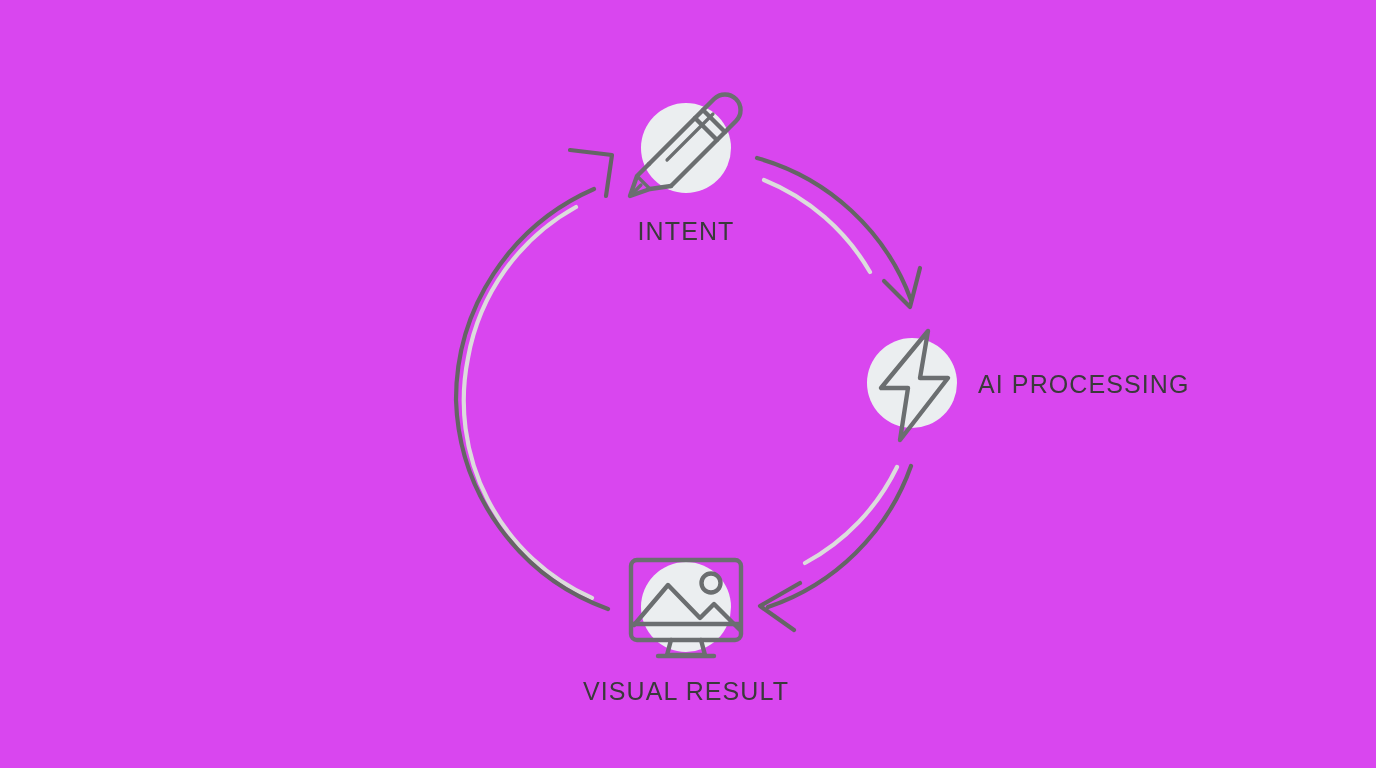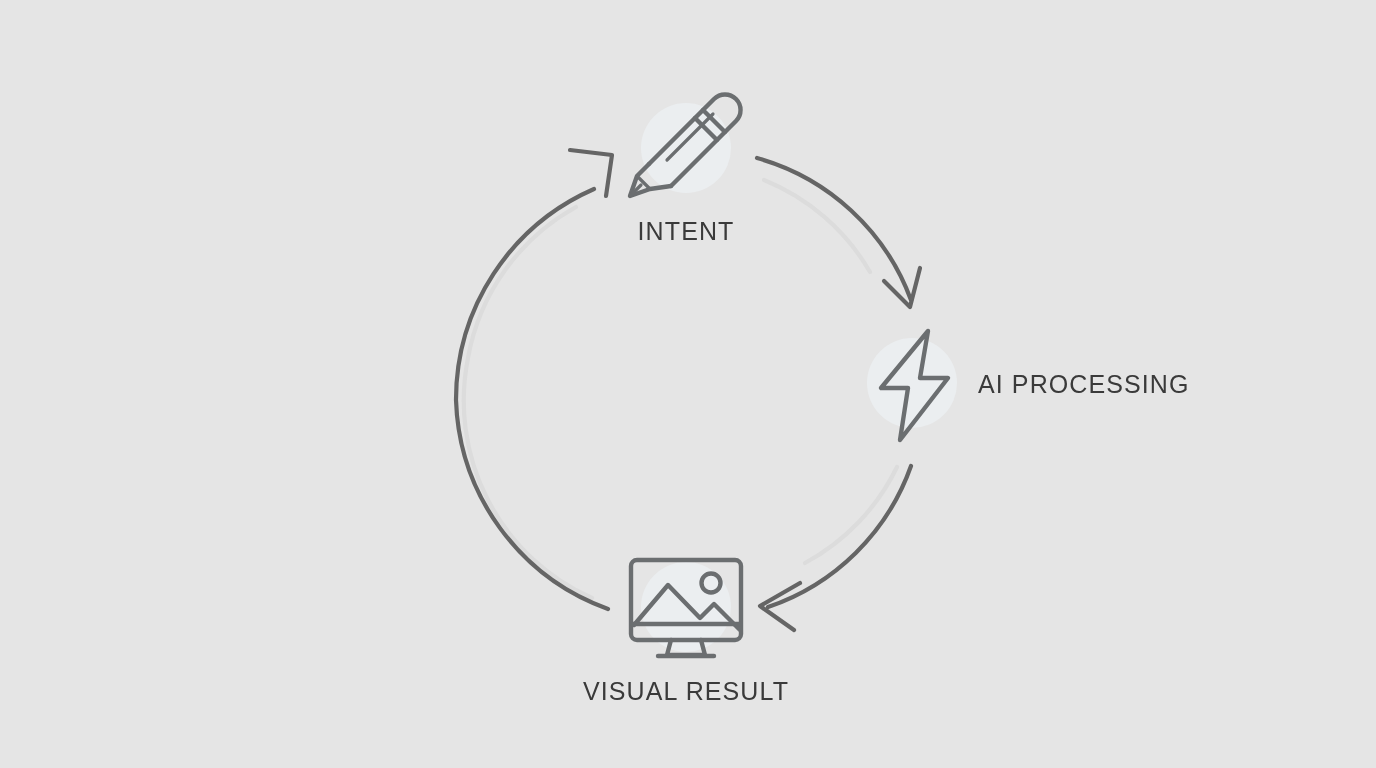--- a/index.html
+++ b/index.html
@@ -11,21 +11,21 @@
   body {
     width: 1376px;
     height: 768px;
     overflow: hidden;
     font-family: "Liberation Sans", sans-serif;
   }
   #stage {
     position: relative;
     width: 1376px;
     height: 768px;
-    background: #e5e5e5;
+    background: #d946ef;
   }
   #diagram-svg {
     position: absolute;
     top: 0;
     left: 0;
     width: 1376px;
     height: 768px;
     display: block;
   }
   .node-label {

